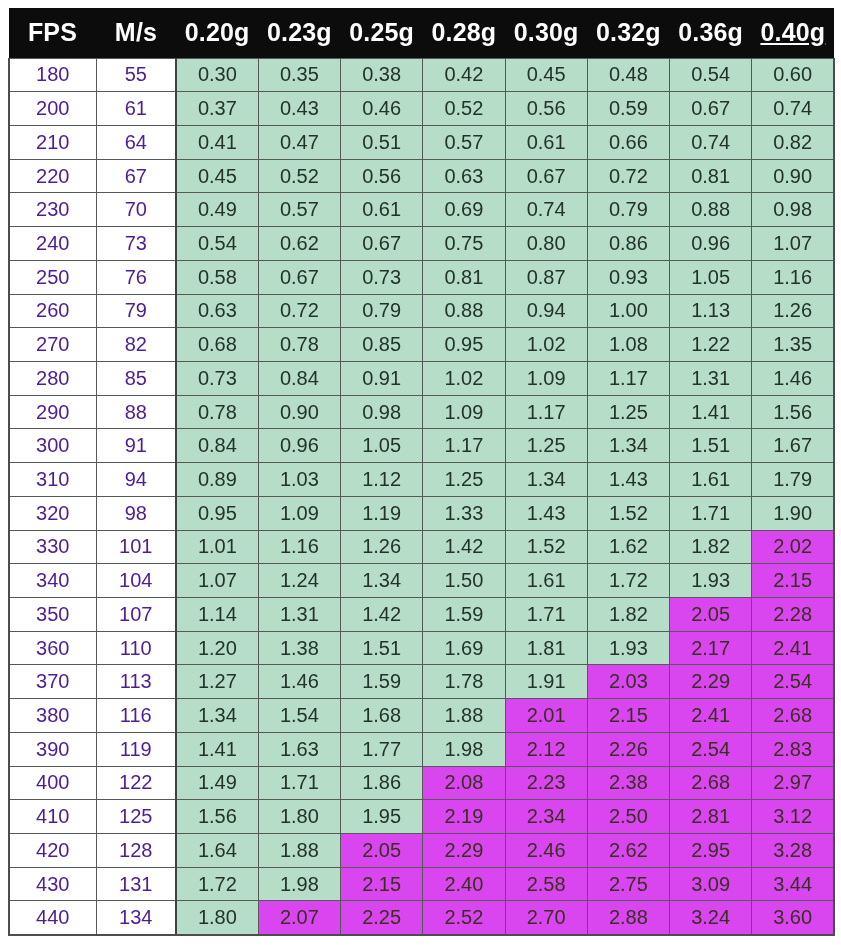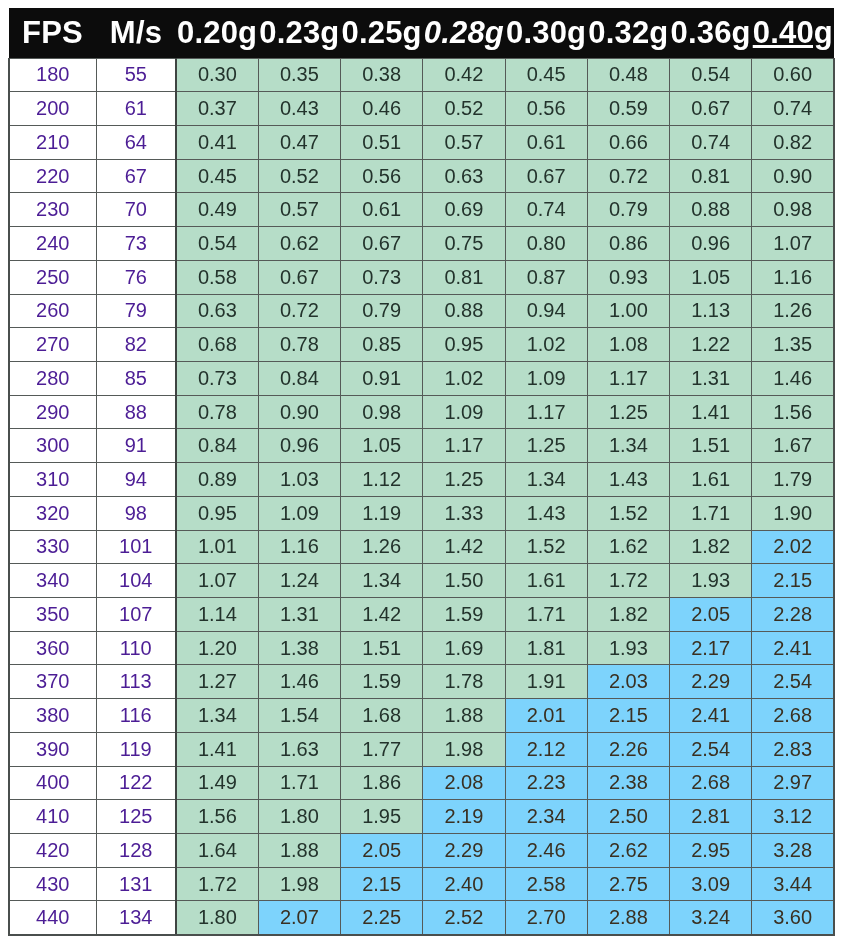--- a/index.html
+++ b/index.html
@@ -33,21 +33,21 @@
   }
 
   
   thead tr.header-row {
     height: 50px;
   }
   thead th {
     background: #0c0c0c;
     color: #ffffff;
     font-weight: bold;
-    font-size: 31px;
+    font-size: 25px;
     letter-spacing: 0.2px;
     text-align: center;
     vertical-align: middle;
     border: none;
     padding: 0;
     white-space: nowrap;
   }
 
   
   tbody tr {
@@ -69,21 +69,21 @@
   tbody td.col-ms {
     background: #ffffff;
     color: #4c1d95;
     text-align: center;
   }
   tbody td.cell-green {
     background: #b6ddc8;
     color: #23332c;
   }
   tbody td.cell-orange {
-    background: #7dd3fc;
+    background: #d946ef;
     color: #3a3021;
   }
 
   
   tbody td.col-ms {
     border-right: 2.6px solid #3f4442;
   }
   tbody td.first-data {
     border-left: 2.6px solid #3f4442;
   }
@@ -104,21 +104,21 @@
 
 <div id="sheet">
   <table class="energy-table">
     <thead>
       <tr class="header-row">
           <th style="width: 87px;">FPS</th>
           <th style="width: 80px;">M/s</th>
           <th style="width: 82.25px;">0.20g</th>
           <th style="width: 82.25px;">0.23g</th>
           <th style="width: 82.25px;">0.25g</th>
-          <th style="width: 82.25px; font-style: italic;">0.28g</th>
+          <th style="width: 82.25px;">0.28g</th>
           <th style="width: 82.25px;">0.30g</th>
           <th style="width: 82.25px;">0.32g</th>
           <th style="width: 82.25px;">0.36g</th>
           <th style="width: 82.25px; text-decoration: underline;">0.40g</th>
         </tr>
     </thead>
     <tbody>
         <tr>
           <td class="col-fps">180</td>
           <td class="col-ms">55</td>

